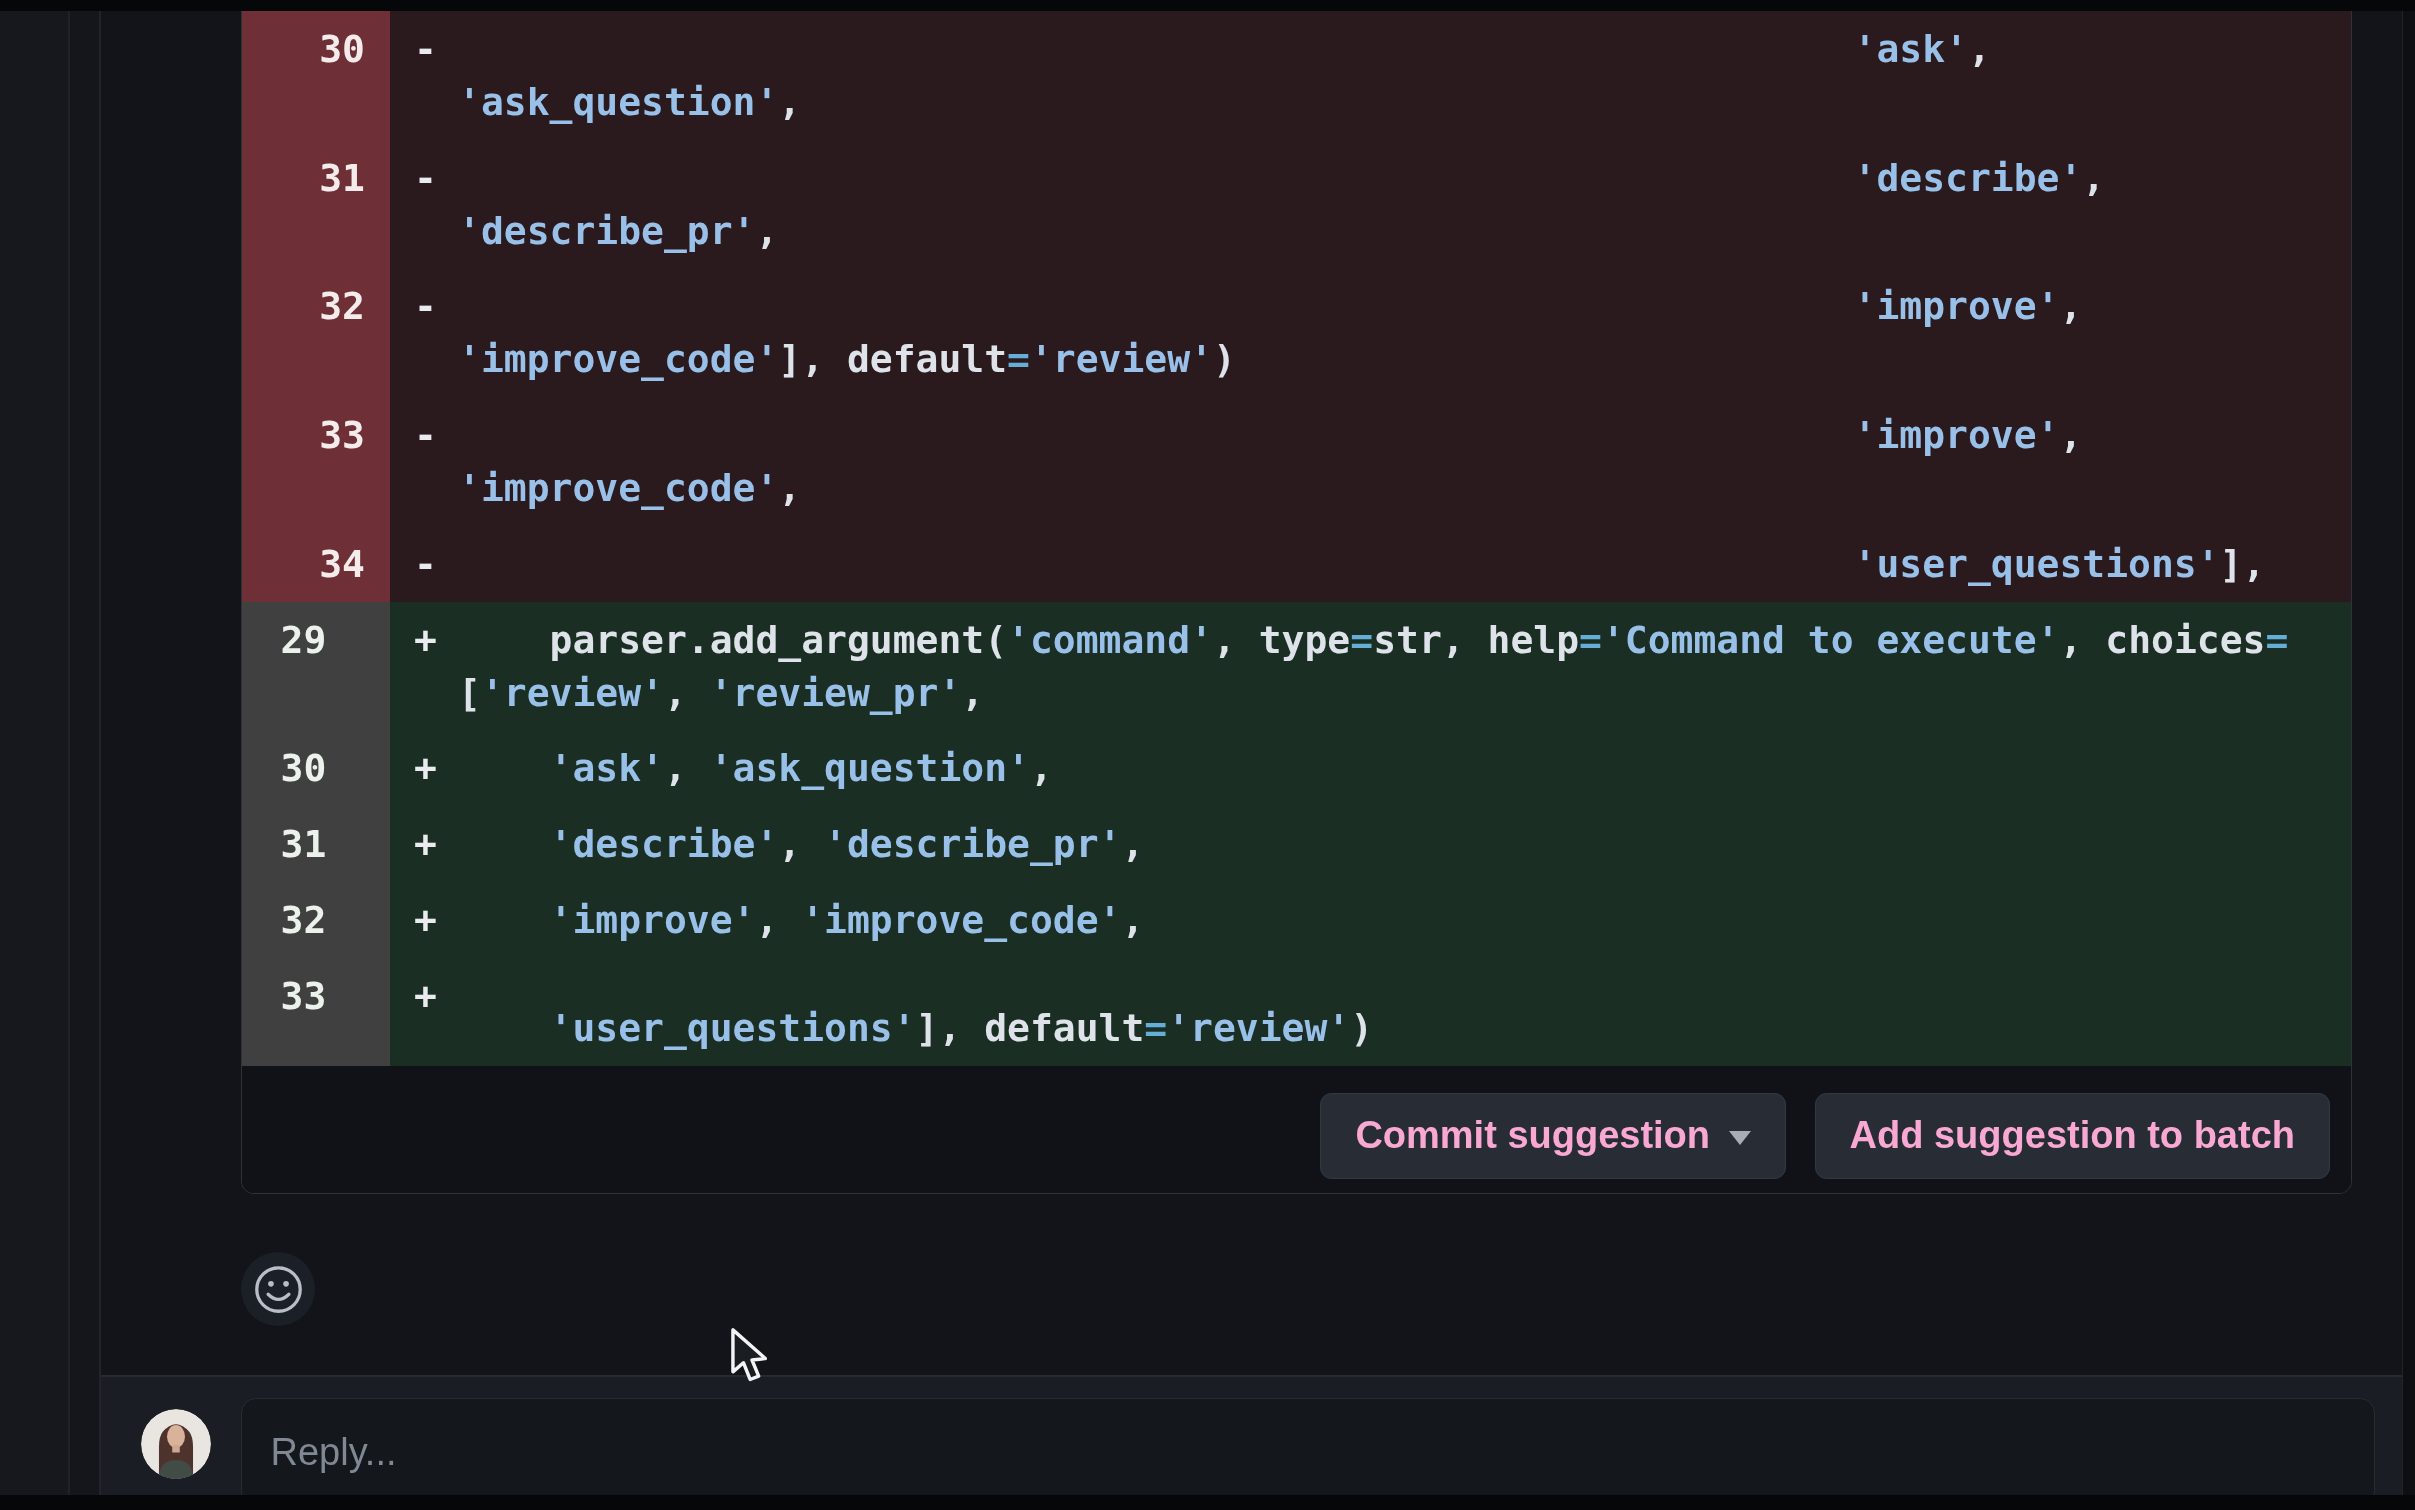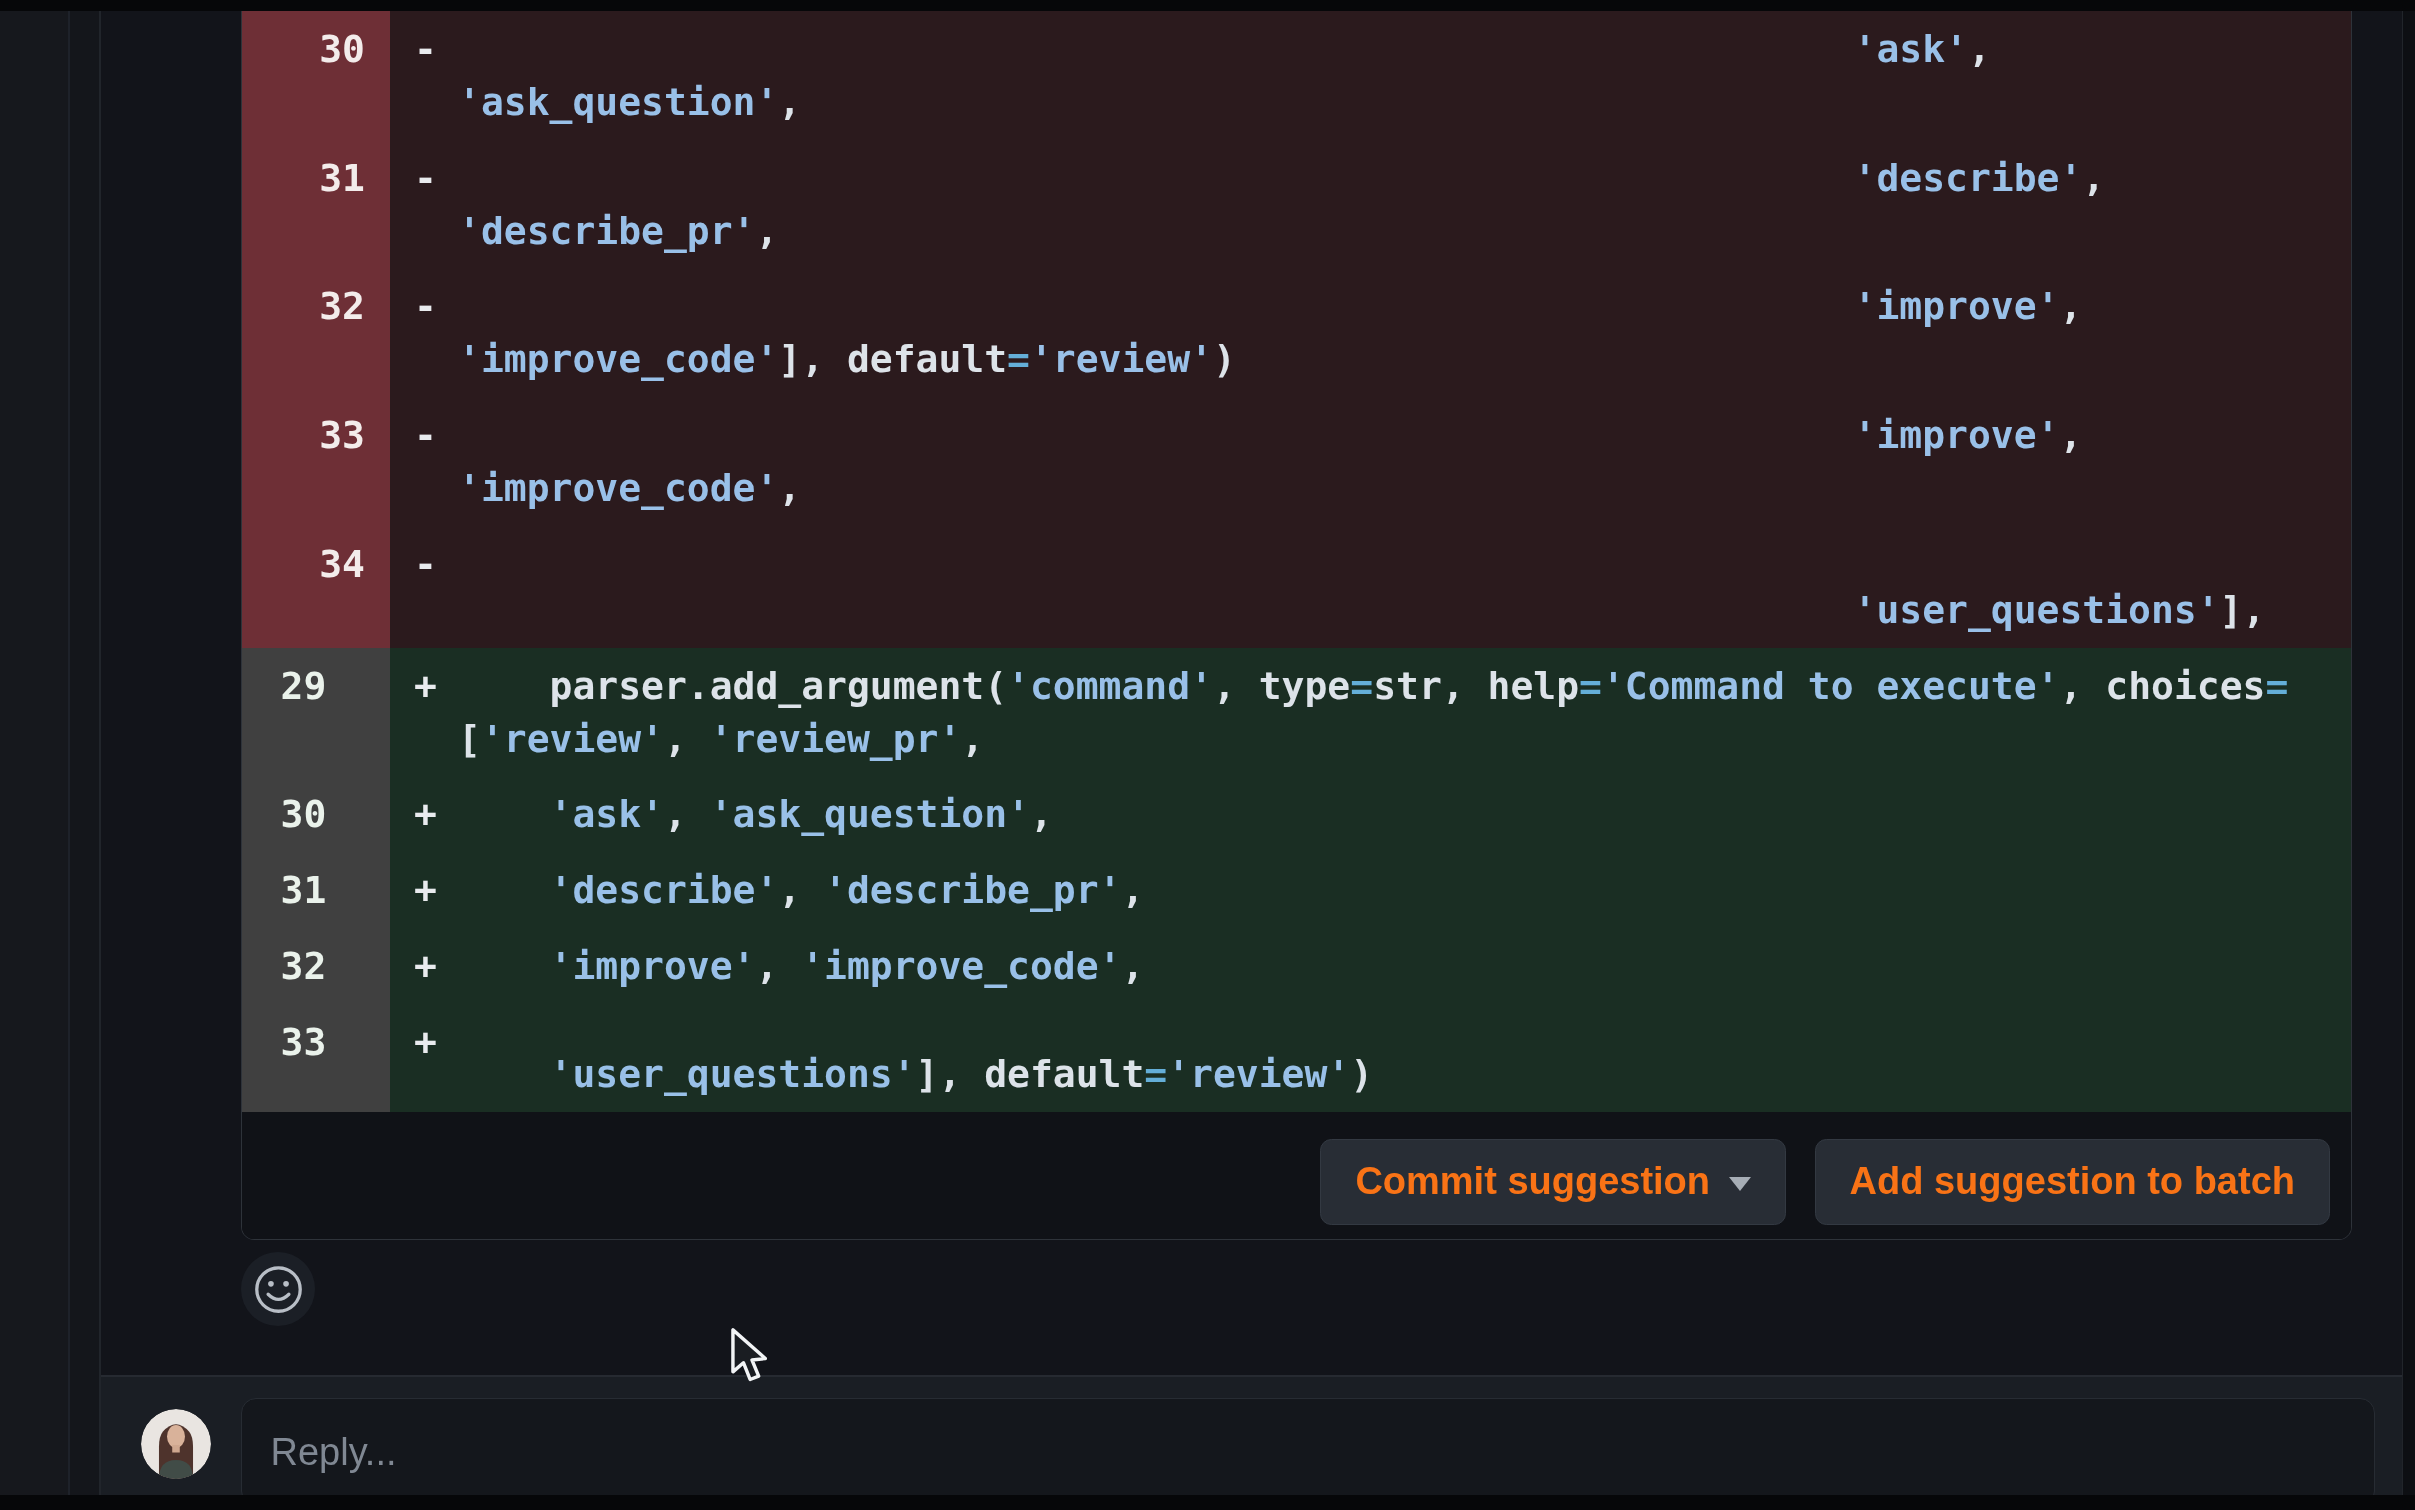--- a/index.html
+++ b/index.html
@@ -34,21 +34,21 @@
   .diff-line.add .content{background:#1a2e23;}
   .tok-p{color:#dde3e9;}
   .tok-s{color:#99c0e8;}
   .tok-o{color:#64aed8;}
 
   
   .box-footer{height:127px;display:flex;align-items:center;justify-content:flex-end;
     gap:28.5px;padding-right:21px;background:#101217;}
   .gh-btn{display:flex;align-items:center;gap:19px;height:84px;padding:0 34px;
     background:#282d35;border:1px solid #333942;border-radius:11.4px;
-    color:#f97316;font-size:38px;font-weight:700;cursor:pointer;margin-top:12px;}
+    color:#f9a8d4;font-size:38px;font-weight:700;cursor:pointer;margin-top:12px;}
   .caret{width:0;height:0;border-left:11.4px solid transparent;border-right:11.4px solid transparent;
     border-top:14.3px solid #a6adb5;margin-top:3.8px;}
 
   
   .emoji-btn{position:absolute;left:241px;top:1252px;width:74px;height:74px;border-radius:50%;
     background:#1b1f26;display:flex;align-items:center;justify-content:center;z-index:6;}
 
   
   .divider{position:absolute;left:101px;top:1375px;width:2301px;height:1.9px;background:#262a31;z-index:6;}
   .reply-section{position:absolute;left:101px;top:1377px;width:2301px;height:118px;background:#1a1e24;z-index:6;}
@@ -100,21 +100,21 @@
         <div class="diff-line del">
           <div class="gutter">33</div>
           <div class="content">
             <div class="code-row"><span class="marker">-</span><span class="code" style="padding-left: 61ch;"><span class="tok-s">'improve'</span><span class="tok-p">,</span></span></div>
             <div class="code-row"><span class="marker"></span><span class="code"><span class="tok-s">'improve_code'</span><span class="tok-p">,</span></span></div>
           </div>
         </div>
         <div class="diff-line del">
           <div class="gutter">34</div>
           <div class="content">
-            <div class="code-row"><span class="marker">-</span><span class="code" style="padding-left: 61ch; margin-top: 46px;"><span class="tok-s">'user_questions'</span><span class="tok-p">],</span></span></div>
+            <div class="code-row"><span class="marker">-</span><span class="code" style="padding-left: 61ch;"><span class="tok-s">'user_questions'</span><span class="tok-p">],</span></span></div>
             <div class="code-row"><span class="marker"></span></div>
           </div>
         </div>
         <div class="diff-line add">
           <div class="gutter">29</div>
           <div class="content">
             <div class="code-row"><span class="marker">+</span><span class="code" style="padding-left: 4ch;"><span class="tok-p">parser.add_argument(</span><span class="tok-s">'command'</span><span class="tok-p">, type</span><span class="tok-o">=</span><span class="tok-p">str, help</span><span class="tok-o">=</span><span class="tok-s">'Command to execute'</span><span class="tok-p">, choices</span><span class="tok-o">=</span></span></div>
             <div class="code-row"><span class="marker"></span><span class="code"><span class="tok-p">[</span><span class="tok-s">'review'</span><span class="tok-p">, </span><span class="tok-s">'review_pr'</span><span class="tok-p">,</span></span></div>
           </div>
         </div>

